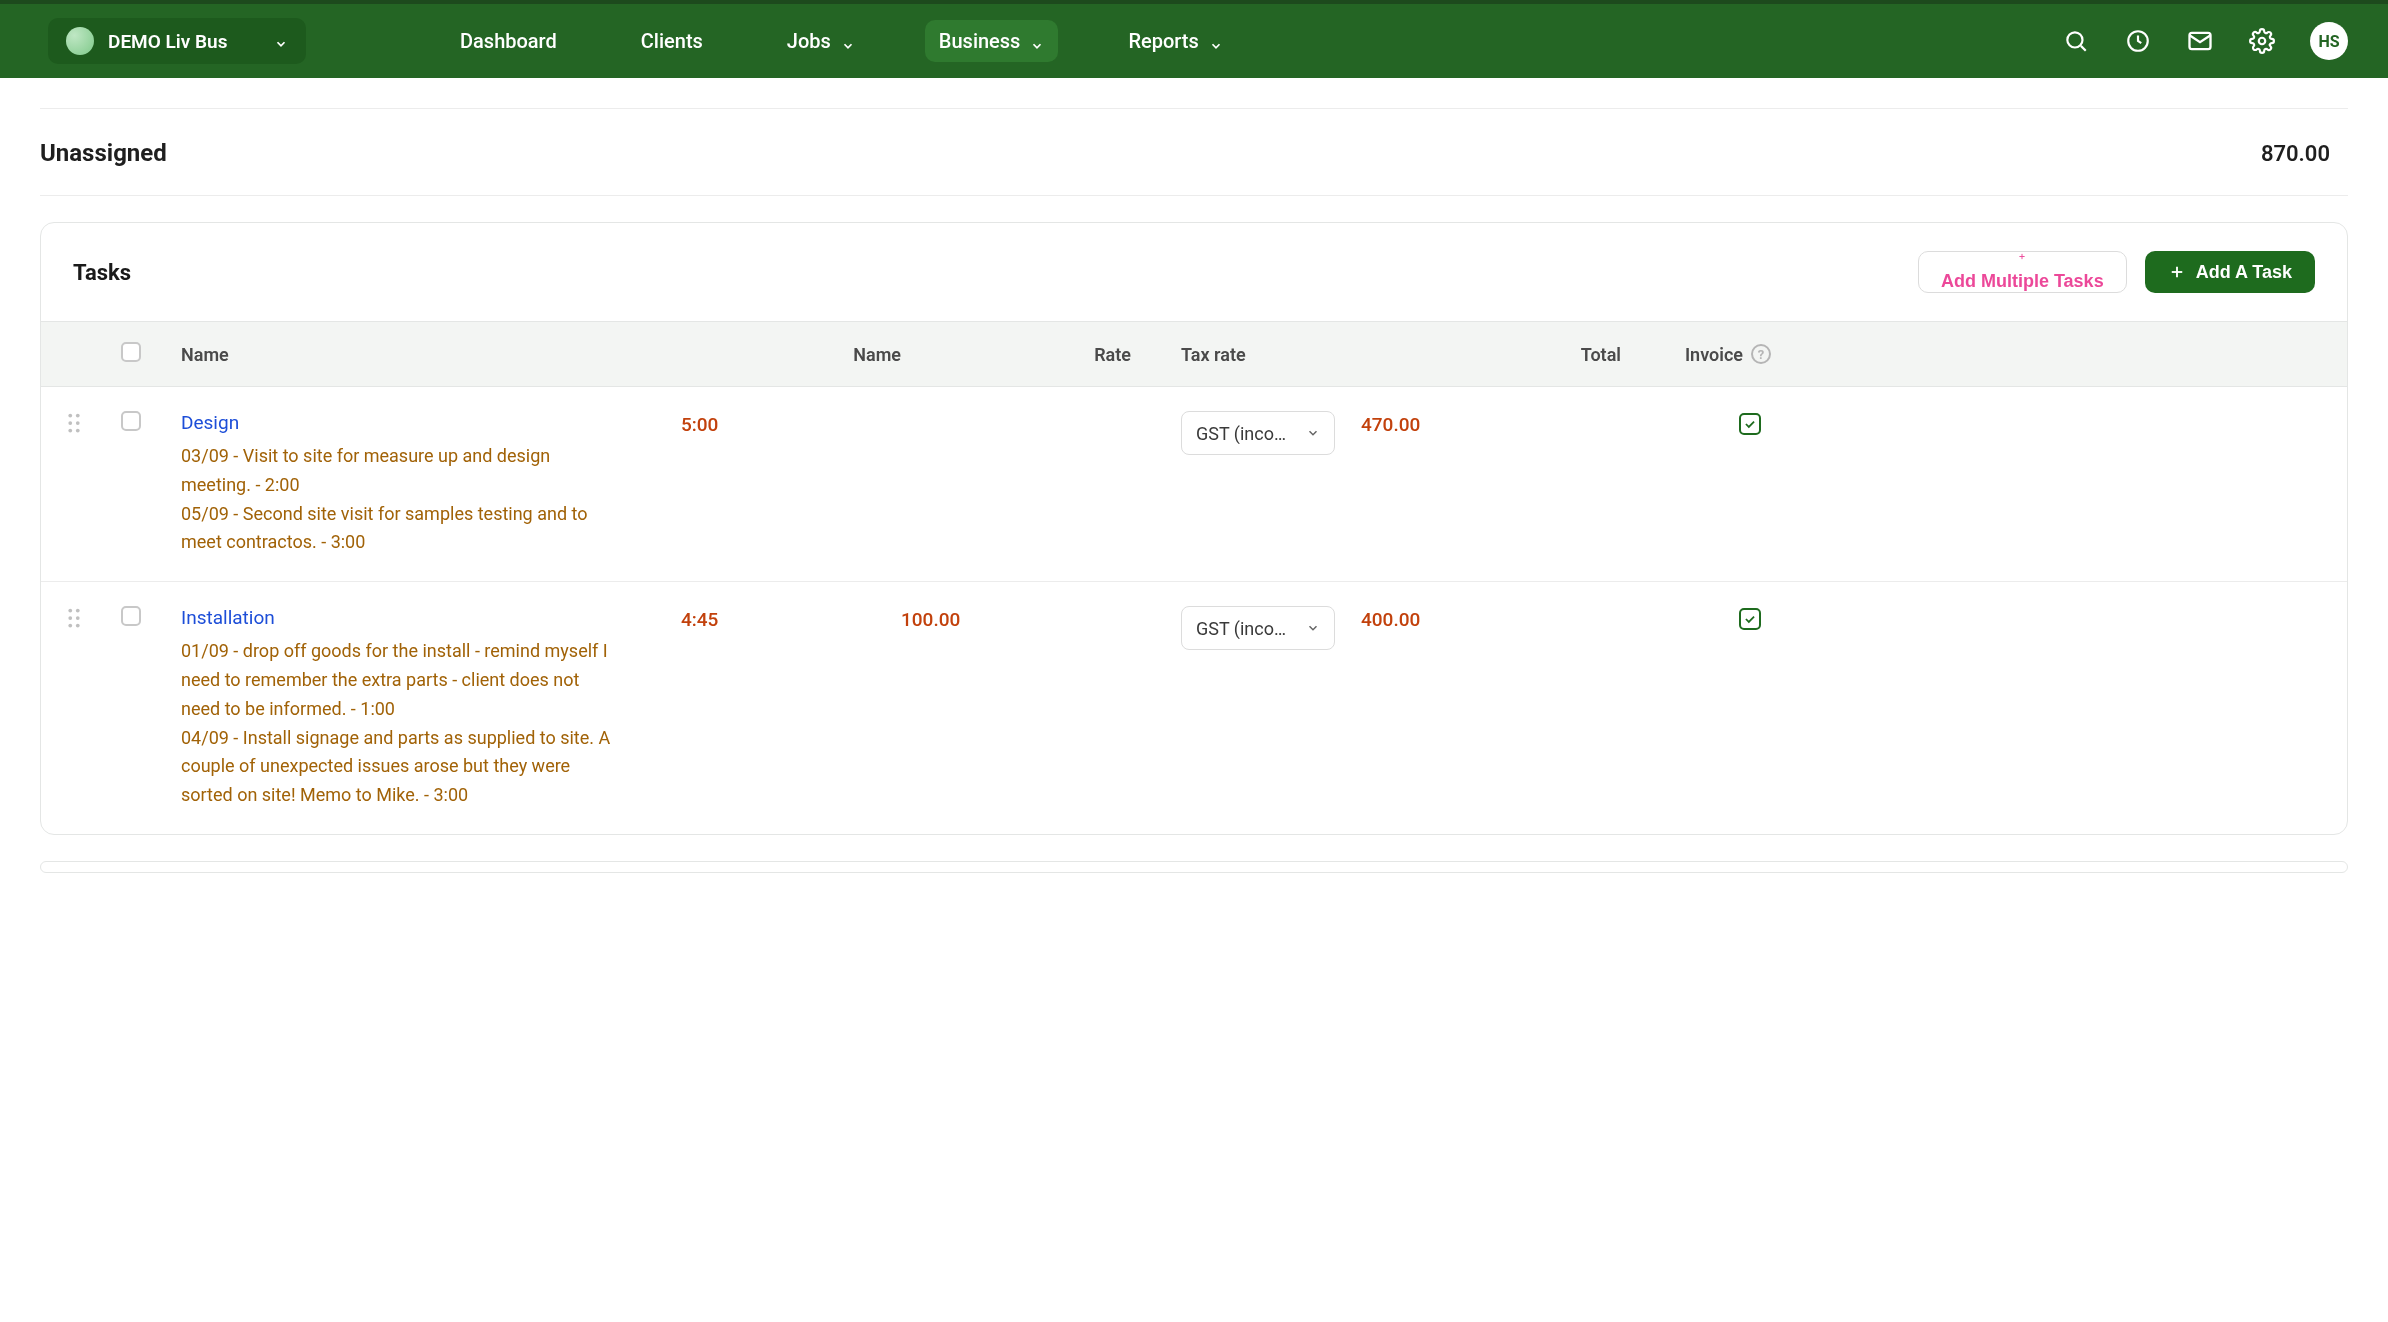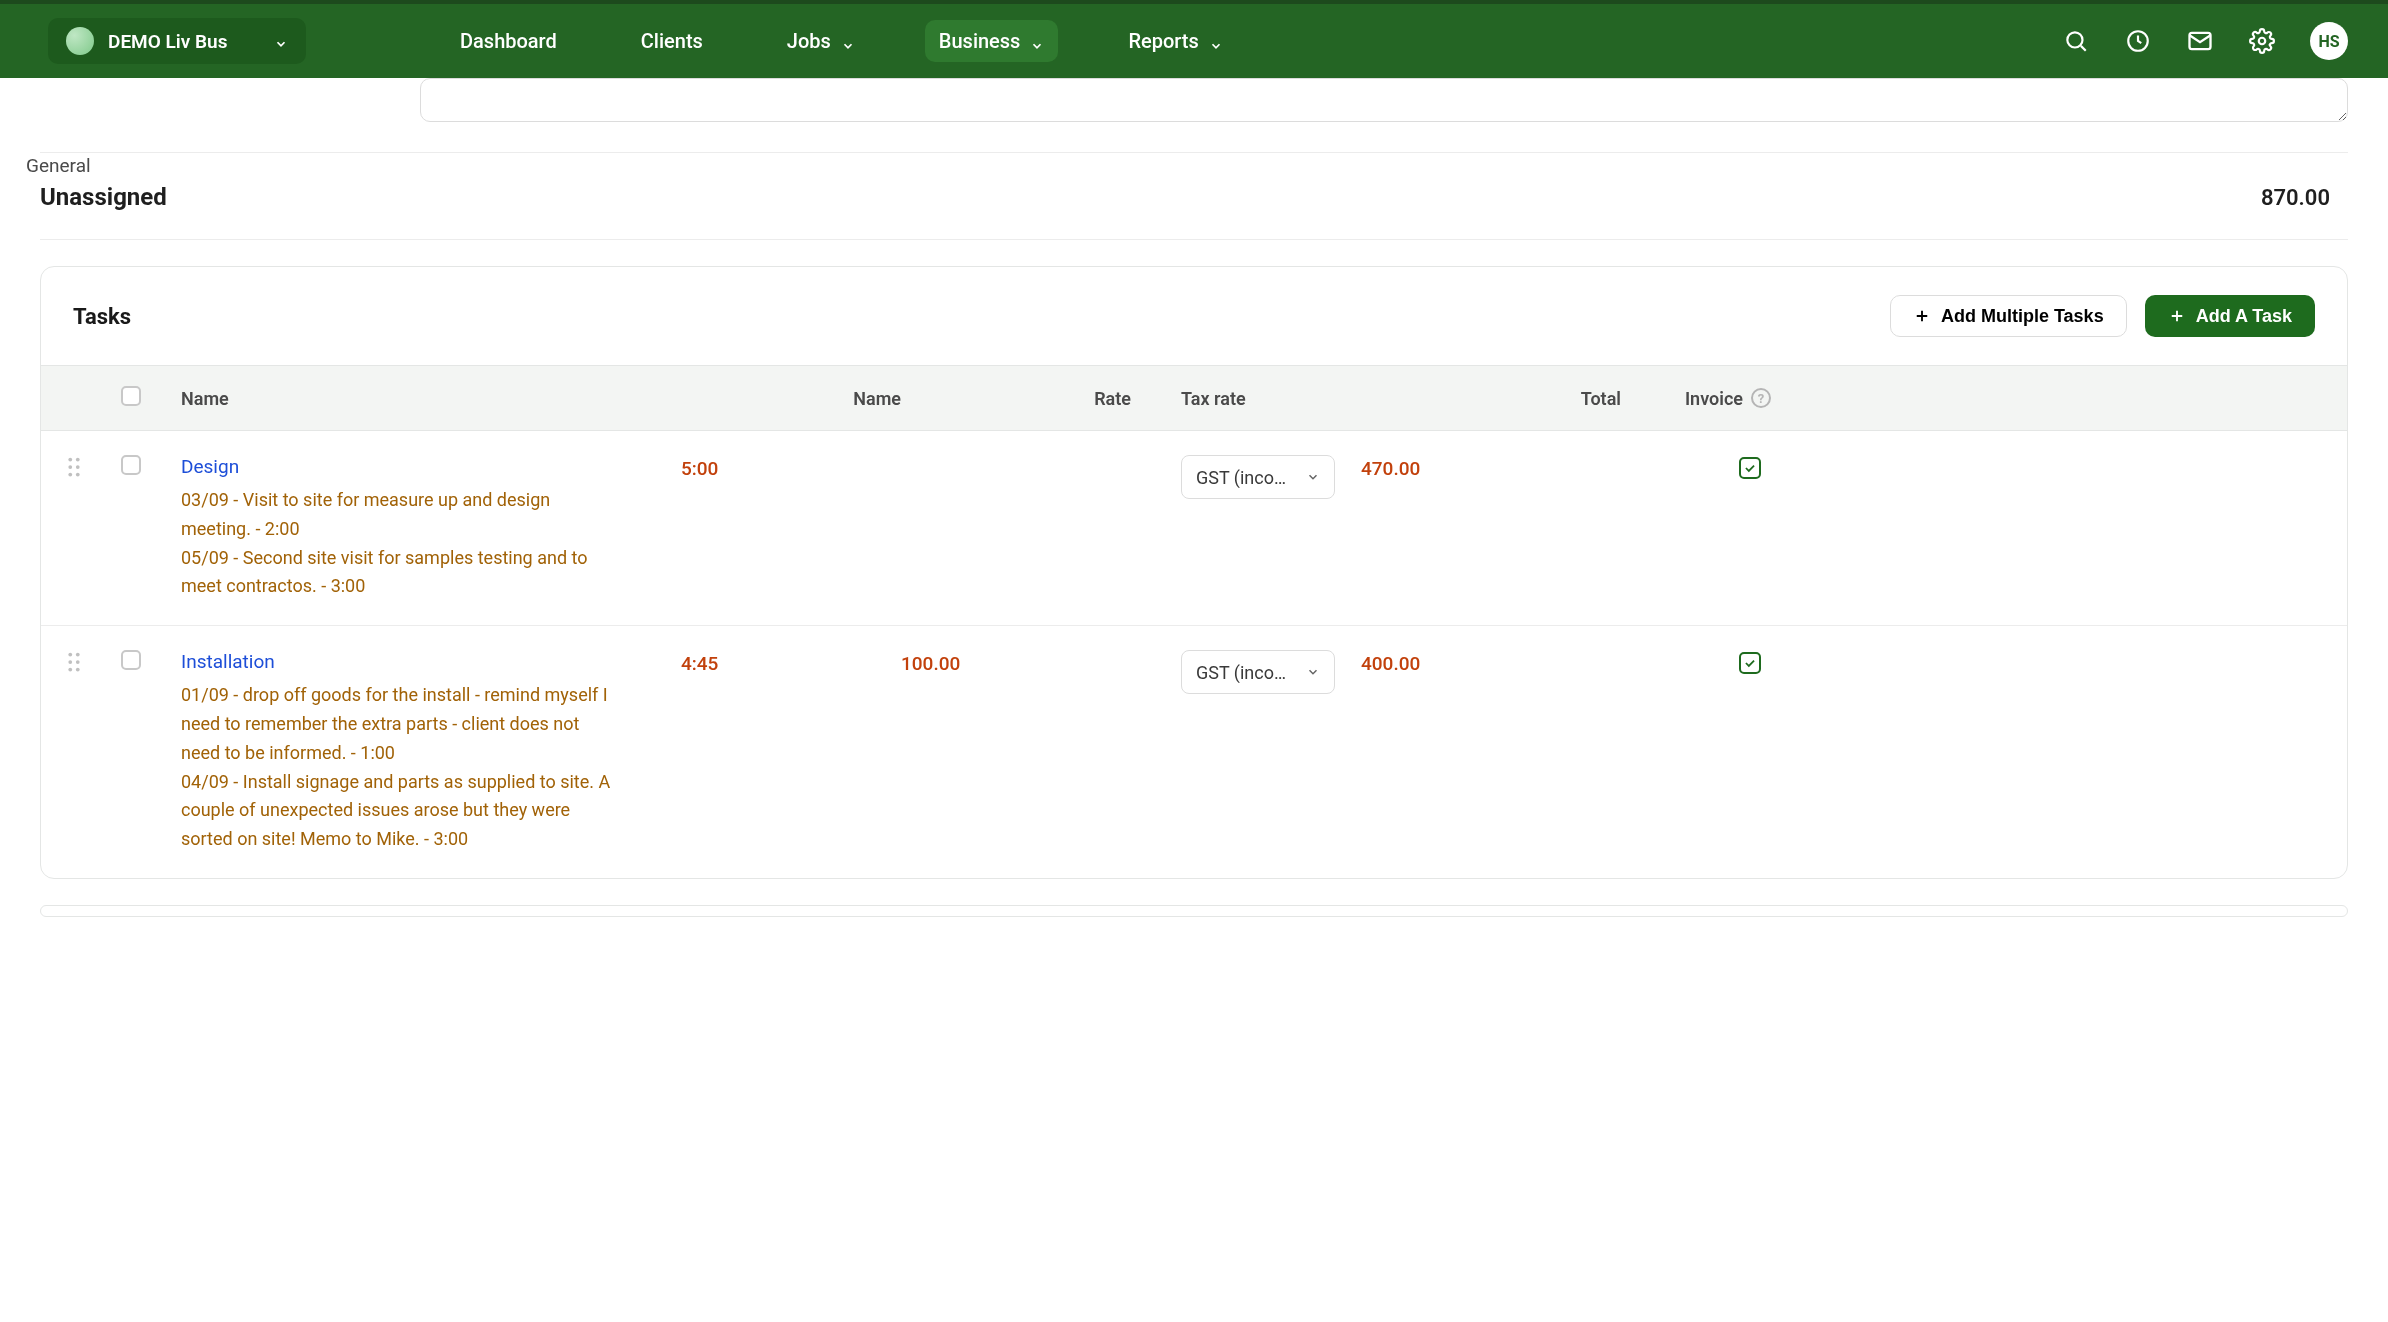--- a/index.html
+++ b/index.html
@@ -83,21 +83,21 @@
     padding: 28px 32px;
   }
   .tasks-title { font-size: 22px; font-weight: 700; }
   .card-actions { display: flex; gap: 18px; }
   .btn {
     height: 42px; border-radius: 10px; padding: 0 22px;
     display: inline-flex; align-items: center; gap: 10px;
     font-size: 18px; font-weight: 600; cursor: pointer;
     border: 1px solid transparent;
   }
-  .btn.outline { background: #ffffff; border-color: #dcdcdc; color: #000000; }
+  .btn.outline { background: #ffffff; border-color: #dcdcdc; color: #ec4899; flex-direction: column; }
   .btn.primary { background: #1e6b1e; color: #ffffff; }
   .btn svg { stroke: currentColor; }
 
   .tasks-table-head {
     background: #f3f5f3; border-top: 1px solid #e4e6e5; border-bottom: 1px solid #e4e6e5;
     display: grid;
     grid-template-columns: 60px 60px 500px 220px 230px 230px 260px 160px;
     align-items: center;
     padding: 20px 20px;
     color: #4a4a4a; font-weight: 600; font-size: 18px;
@@ -216,24 +216,20 @@
       <svg width="26" height="26" viewBox="0 0 24 24" fill="none" stroke-width="2">
           <circle cx="12" cy="12" r="3"></circle>
           <path d="M19.4 15a1.7 1.7 0 0 0 .34 1.87l.06.06a2 2 0 1 1-2.83 2.83l-.06-.06a1.7 1.7 0 0 0-1.87-.34 1.7 1.7 0 0 0-1 1.56V21a2 2 0 1 1-4 0v-.09a1.7 1.7 0 0 0-1-1.56 1.7 1.7 0 0 0-1.87.34l-.06.06a2 2 0 1 1-2.83-2.83l.06-.06a1.7 1.7 0 0 0 .34-1.87 1.7 1.7 0 0 0-1.56-1H3a2 2 0 1 1 0-4h.09a1.7 1.7 0 0 0 1.56-1 1.7 1.7 0 0 0-.34-1.87l-.06-.06a2 2 0 1 1 2.83-2.83l.06.06a1.7 1.7 0 0 0 1.87.34H9a1.7 1.7 0 0 0 1-1.56V3a2 2 0 1 1 4 0v.09a1.7 1.7 0 0 0 1 1.56 1.7 1.7 0 0 0 1.87-.34l.06-.06a2 2 0 1 1 2.83 2.83l-.06.06a1.7 1.7 0 0 0-.34 1.87V9a1.7 1.7 0 0 0 1.56 1H21a2 2 0 1 1 0 4h-.09a1.7 1.7 0 0 0-1.56 1z"></path>
         </svg>
     </div>
     <div class="avatar-badge">HS</div>
   </div>
 </div>
 
 <div class="content">
-  <div class="notes-row">
-    <div class="general-label">General</div>
-    <textarea style=""></textarea>
-  </div>
 
   <hr class="hr">
 
   <div class="section-header">
     <div class="section-title">Unassigned</div>
     <div class="section-total-wrap">
       <span class="section-total">870.00</span>
       <span class="chevron">
         <svg width="16" height="16" viewBox="0 0 24 24" fill="none" stroke="#333" stroke-width="2.5">
             <polyline points="6 9 12 15 18 9"></polyline>

